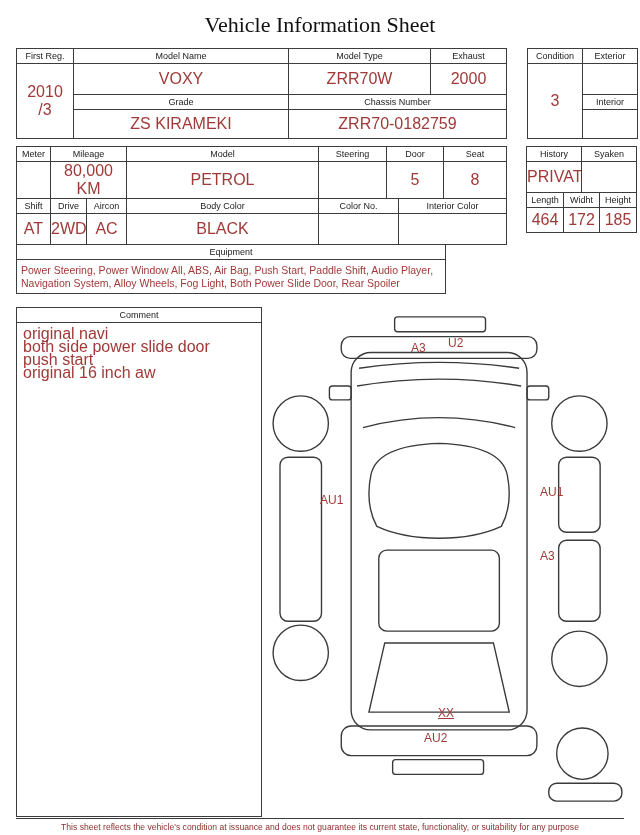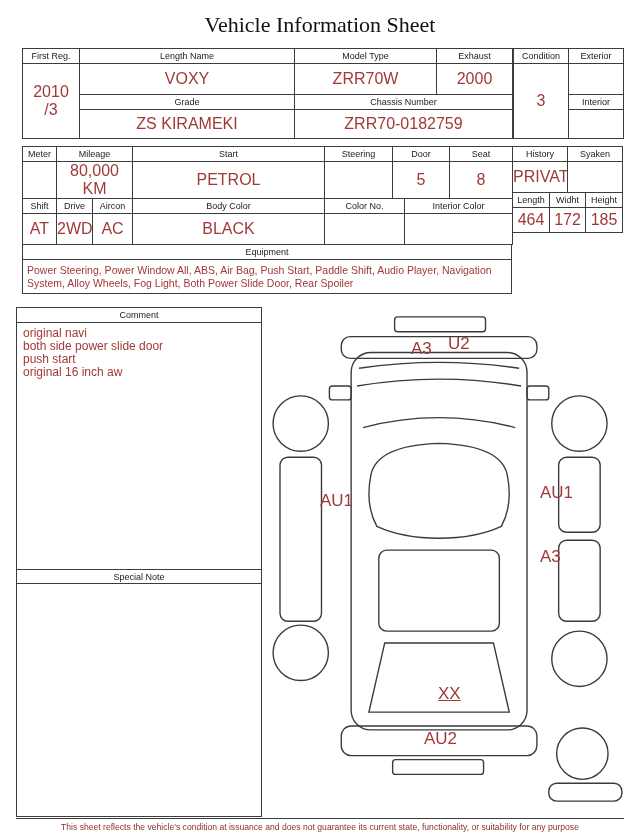--- a/index.html
+++ b/index.html
@@ -5,42 +5,42 @@
   * { box-sizing: border-box; margin: 0; padding: 0; }
   html,body { background:#fff; }
   body { width:640px; height:835px; font-family:"Liberation Sans", sans-serif; color:#1a1a1a; }
   .page { width:640px; height:835px; padding:6px 16px 2px; display:flex; flex-direction:column; background:#fff; }
   .title { font-family:"Liberation Serif", serif; font-size:22px; text-align:center; color:#111; padding:6px 0 10px; }
 
   table { border-collapse:collapse; table-layout:fixed; }
   td { border:1px solid #3c3c3c; overflow:hidden; vertical-align:middle; }
   .hdr td { font-size:9px; color:#222; text-align:center; height:15px; line-height:12px; font-weight:normal; }
   .val td { text-align:center; color:#a03a38; height:31px; font-size:16px; }
-  .row-wrap { display:flex; gap:0;margin-left:6px; }
+  .row-wrap { display:flex; gap:20px; }
   .mt { margin-top:-1px; }
   .pre { white-space:pre-line; }
 
   .f10 { font-size:10px; } .f12 { font-size:12px; } .f13 { font-size:13px; }
   .f14 { font-size:14px; } .f15 { font-size:15px; } .f22 { font-size:22px; }
 
   .gap6 { height:7px; } .gap14 { height:13px; }
 
   .equip-text { color:#a03a38; font-size:10.5px; text-align:left; padding:2px 4px; line-height:13px; height:34px; }
 
   .lower { flex:1; display:flex; gap:6px; min-height:0; }
   .note-col { width:246px; border:1px solid #3c3c3c; display:flex; flex-direction:column; }
   .note-hdr { border-bottom:1px solid #3c3c3c; font-size:9px; text-align:center; line-height:14px; height:15px; color:#222; flex:none; }
   .note-hdr.topline { border-top:1px solid #3c3c3c; }
-  .note-body { color:#a03a38; font-size:12px; line-height:13px; padding:4px 6px; white-space:pre-line; text-align:left; }
+  .note-body { color:#a03a38; font-size:16px; line-height:13px; padding:4px 6px; white-space:pre-line; text-align:left; }
   .comment-body { height:246px; flex:none; }
   .special-body { flex:1; }
 
   .diagram { position:relative; flex:1; }
   .diagram svg { position:absolute; left:0; top:0; }
-  .diag-label { position:absolute; color:#a03a38; font-size:17px; line-height:11px; }
+  .diag-label { position:absolute; color:#a03a38; font-size:12px; line-height:11px; }
 
   .footer { border-top:1px solid #3c3c3c; margin-top:1px; padding:3px 0 1px; text-align:center;
             font-size:8.6px; color:#8c2f2d; flex:none; }
 
   svg .ln { fill:none; stroke:#3a3a3a; stroke-width:1.4; }
 </style>
 </head>
 <body>
 
 <div class="page">
@@ -51,21 +51,21 @@
     <table style="width:490px">
       <colgroup>
           <col style="width:57px">
           <col style="width:215px">
           <col style="width:142px">
           <col style="width:76px">
         </colgroup>
       <tbody>
           <tr class="hdr">
         <td>First Reg.</td>
-        <td>Length Name</td>
+        <td>Model Name</td>
         <td>Model Type</td>
         <td>Exhaust</td>
       </tr>
       <tr class="val">
         <td rowspan="3" class="pre f15">2010
 /3</td>
         <td>VOXY</td>
         <td class="f15">ZRR70W</td>
         <td class="f15">2000</td>
       </tr>
@@ -113,21 +113,21 @@
             <col style="width:76px">
             <col style="width:192px">
             <col style="width:68px">
             <col style="width:57px">
             <col style="width:63px">
           </colgroup>
         <tbody>
             <tr class="hdr">
           <td>Meter</td>
           <td>Mileage</td>
-          <td>Start</td>
+          <td>Model</td>
           <td>Steering</td>
           <td>Door</td>
           <td>Seat</td>
         </tr>
         <tr class="val">
           <td></td>
           <td class="f12">80,000 KM</td>
           <td>PETROL</td>
           <td></td>
           <td class="f15">5</td>
@@ -156,21 +156,21 @@
         <tr class="val">
           <td class="f13">AT</td>
           <td class="f13">2WD</td>
           <td class="f13">AC</td>
           <td class="f15">BLACK</td>
           <td></td>
           <td></td>
         </tr>
       </tbody>
         </table>
-      <table class="mt" style="width:490px">
+      <table class="mt" style="width:430px">
         <tbody>
             <tr class="hdr">
           <td>Equipment</td>
         </tr>
         <tr>
           <td class="equip-text">Power Steering, Power Window  All, ABS, Air Bag, Push Start, Paddle Shift, Audio Player, Navigation System, Alloy Wheels, Fog Light, Both Power Slide Door, Rear Spoiler</td>
         </tr>
       </tbody>
         </table>
     </div>
@@ -215,21 +215,20 @@
 
   <div class="gap14"></div>
 
   <div class="lower">
     <div class="note-col">
       <div class="note-hdr">Comment</div>
       <div class="note-body comment-body">original navi
 both side power slide door
 push start
 original 16 inch aw</div>
-      <div class="note-hdr topline">Special Note</div>
     </div>
 
     <div class="diagram">
       <svg width="356" height="500" viewBox="0 0 360 506">
 
         <rect class="ln" x="128" y="10" width="92" height="15" rx="3"></rect>
 
         <rect class="ln" x="74" y="30" width="198" height="22" rx="9"></rect>
 
         <rect class="ln" x="84" y="46" width="178" height="382" rx="20"></rect>
@@ -262,20 +261,20 @@
         <circle class="ln" cx="315" cy="356" r="28"></circle>
 
         <circle class="ln" cx="318" cy="452" r="26"></circle>
         <rect class="ln" x="284" y="482" width="74" height="18" rx="8"></rect>
       </svg>
     <div class="diag-label" style="left: 143px; top: 36px;">A3</div>
         <div class="diag-label" style="left: 180px; top: 31px;">U2</div>
         <div class="diag-label" style="left: 52px; top: 188px;">AU1</div>
         <div class="diag-label" style="left: 272px; top: 180px;">AU1</div>
         <div class="diag-label" style="left: 272px; top: 244px;">A3</div>
-        <div class="diag-label" style="left: 170px; top: 381px; text-decoration: underline;">XX</div>
+        <div class="diag-label" style="left: 170px; top: 401px; text-decoration: underline;">XX</div>
         <div class="diag-label" style="left: 156px; top: 426px;">AU2</div>
       </div>
   </div>
 
   <div class="footer">This sheet reflects the vehicle's condition at issuance and does not guarantee its current state, functionality, or suitability for any purpose</div>
 
 </div>
 
 </body></html>

